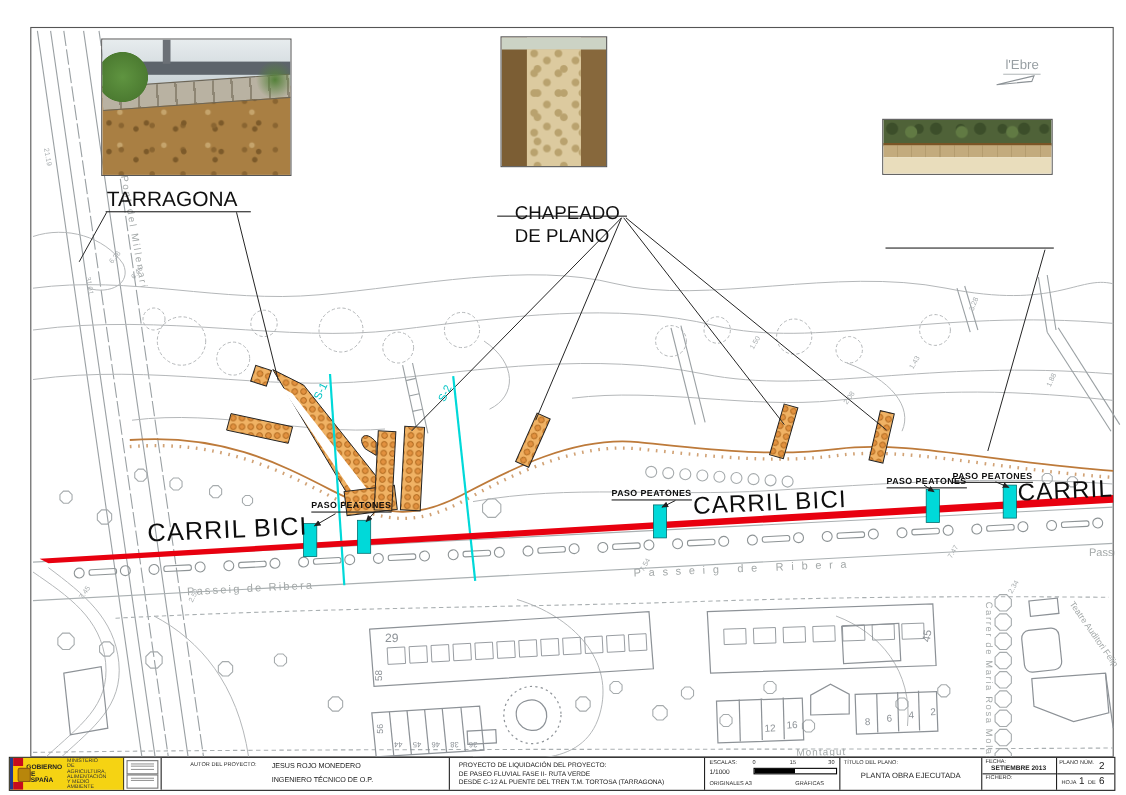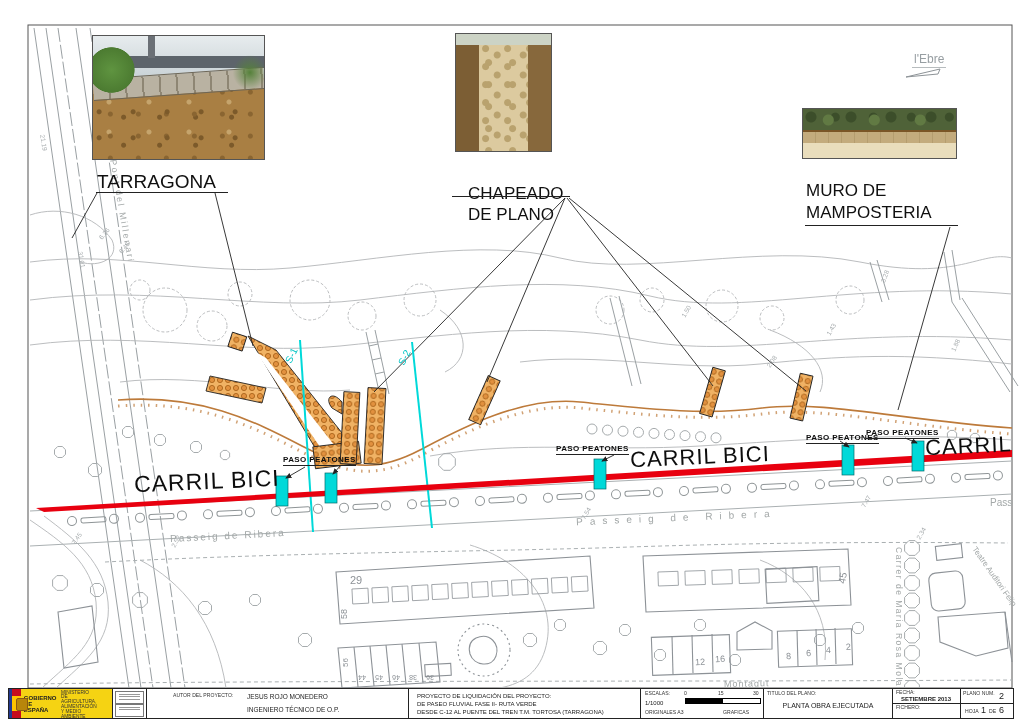--- a/index.html
+++ b/index.html
@@ -453,24 +453,20 @@
     <div class="p3-ground"></div>
   </div>
 
   <div class="callout lbl-escollera">TARRAGONA</div>
   <div class="underline" style="left:96px;top:192px;width:132px;"></div>
   <div class="callout lbl-chapeado">
     <div>CHAPEADO</div>
     <div>DE PLANO</div>
   </div>
   <div class="underline" style="left:452px;top:196px;width:118px;"></div>
-  <div class="callout lbl-muro">
-    <div>MURO DE</div>
-    <div>MAMPOSTERIA</div>
-  </div>
   <div class="underline" style="left:805px;top:225px;width:153px;"></div>
 
   <div class="ebre">l'Ebre</div>
 
   <div class="carril" style="left:134px;top:468px;">CARRIL BICI</div>
   <div class="carril" style="left:630px;top:444px;font-size:22px;">CARRIL BICI</div>
   <div class="carril-clip" style="left:925px;top:432px;width:88px;height:26px;">
     <div class="carril" style="left:0;top:0;font-size:22px;">CARRIL BICI</div>
   </div>
 

